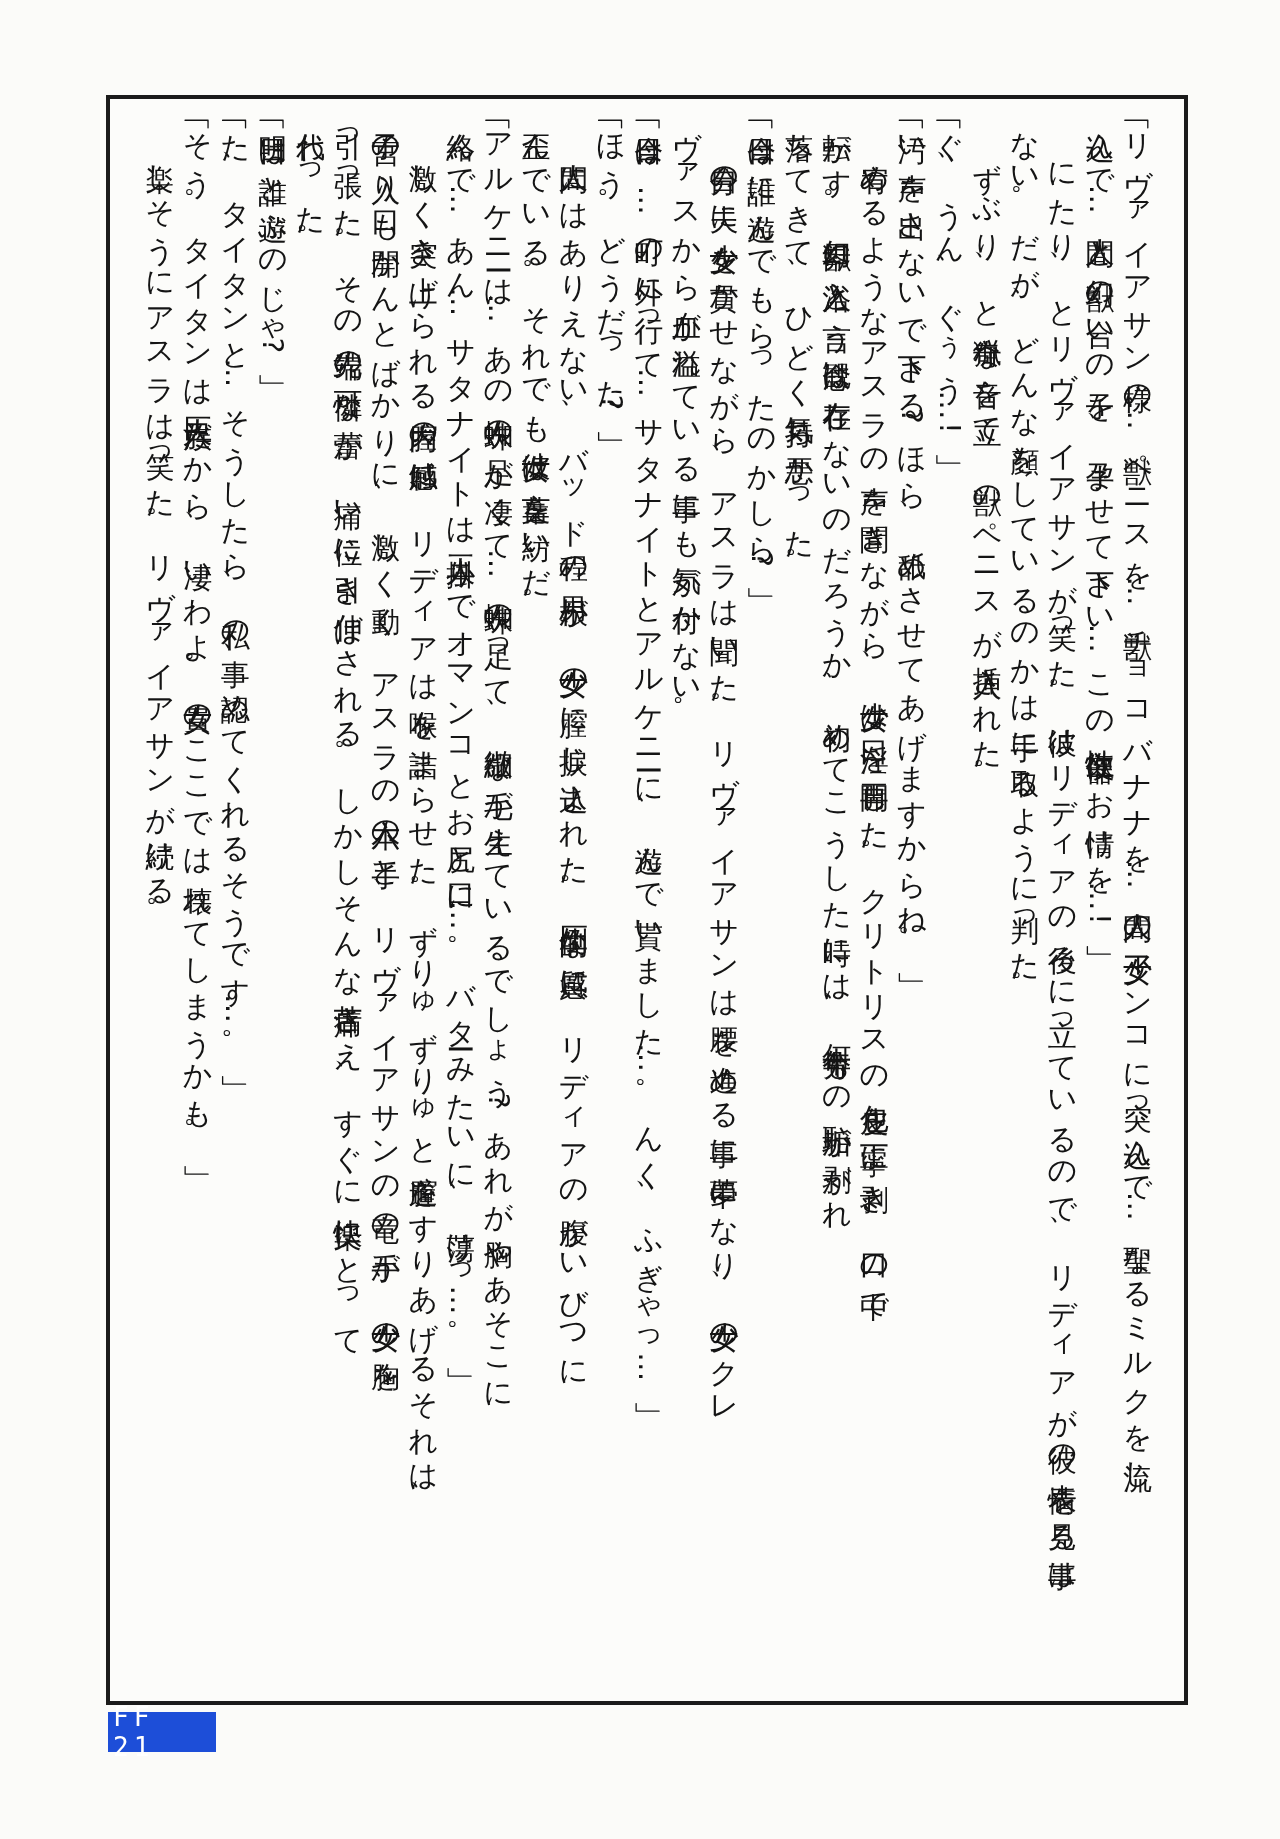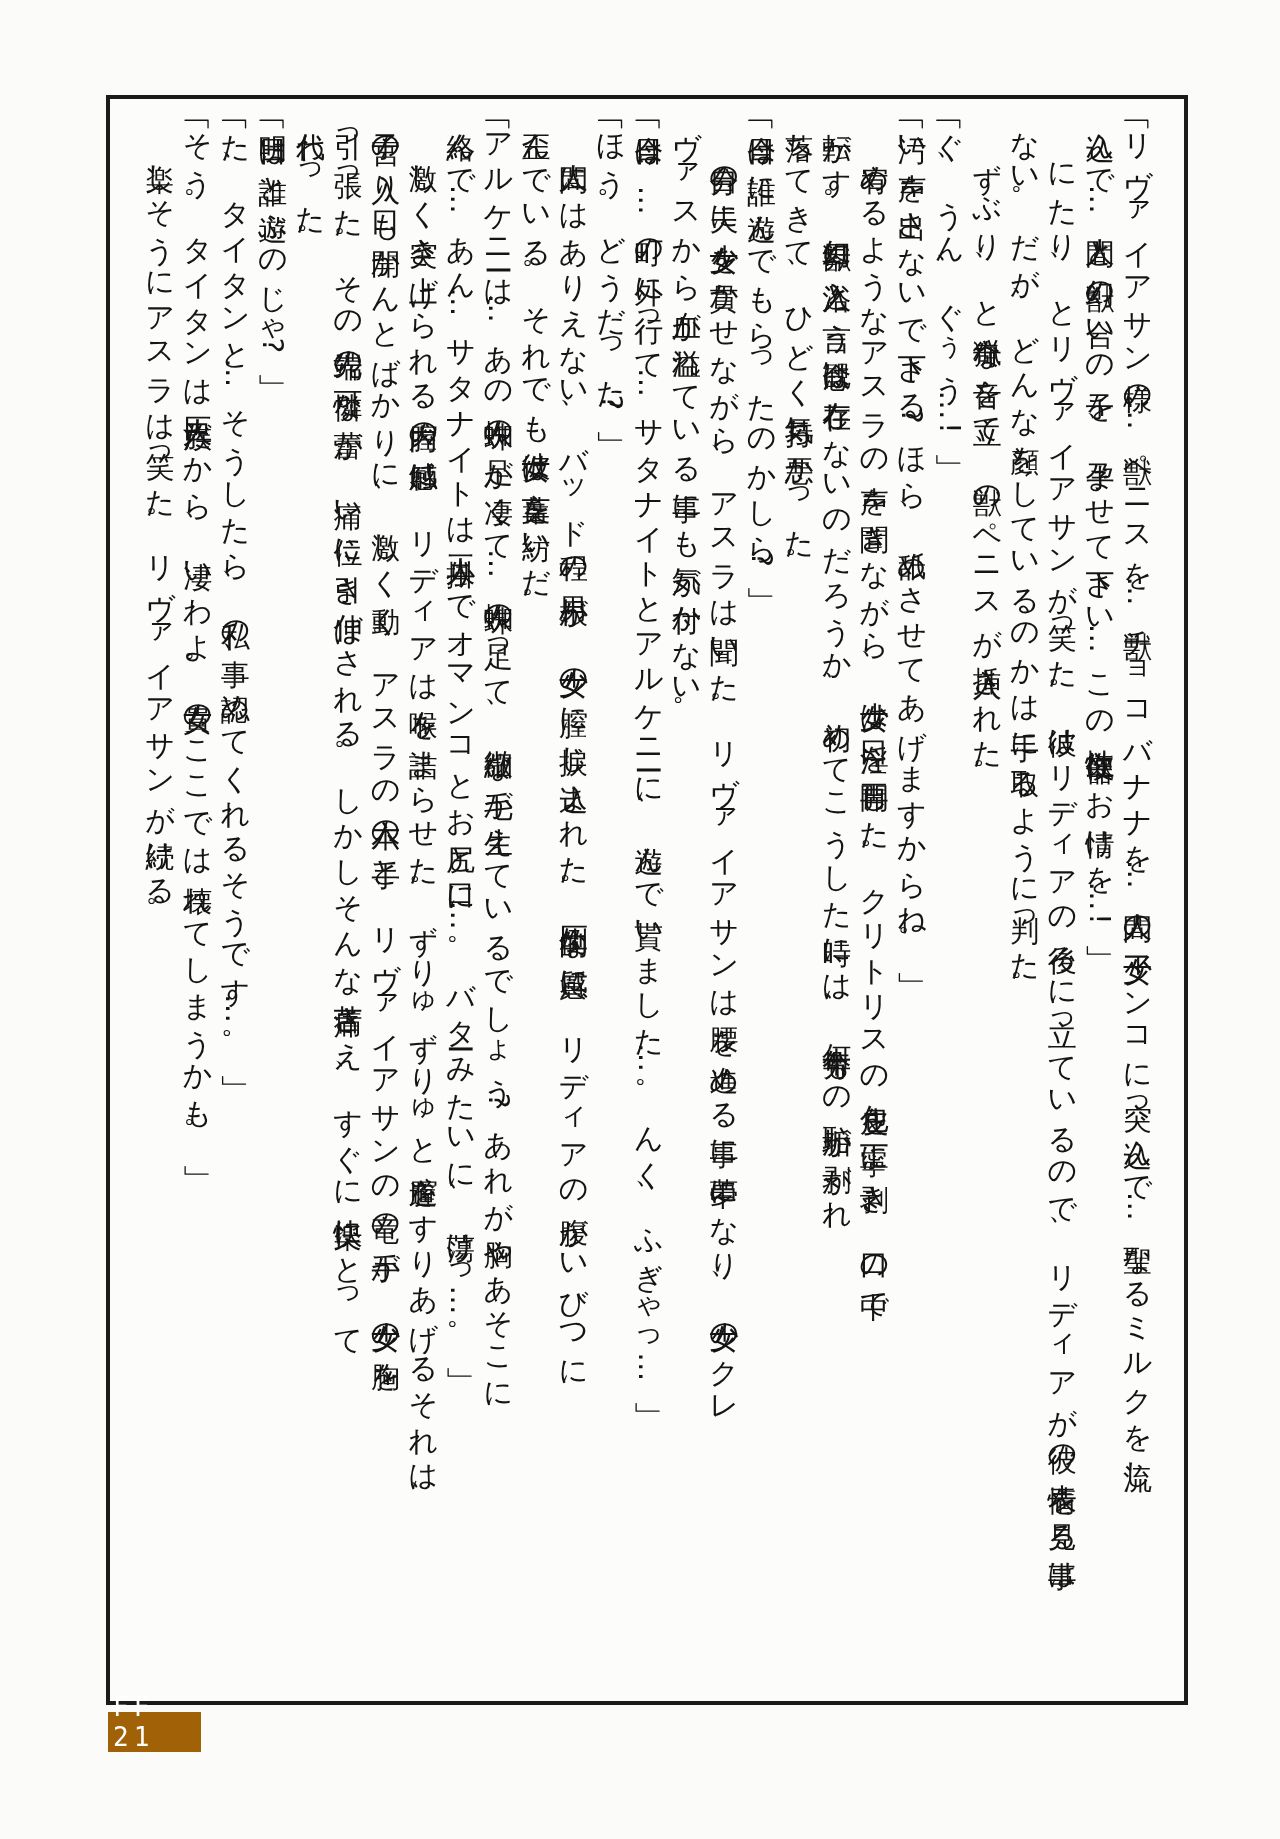--- a/index.html
+++ b/index.html
@@ -47,25 +47,25 @@
   .line {
     white-space: nowrap;
   }
   .line.indent {
     text-indent: 31px;
   }
   .page-badge {
     position: absolute;
     left: 108px;
     top: 1712px;
-    width: 93px;
+    width: 108px;
     height: 40px;
-    background: #a16207;
+    background: #1d4ed8;
     display: flex;
-    align-items: flex-end;
+    align-items: center;
     justify-content: center;
   }
   .page-badge span {
     color: #ffffff;
     font-family: "DejaVu Sans Mono", monospace;
     font-size: 26px;
     letter-spacing: 5px;
     padding-left: 5px; 
   }
 </style>

